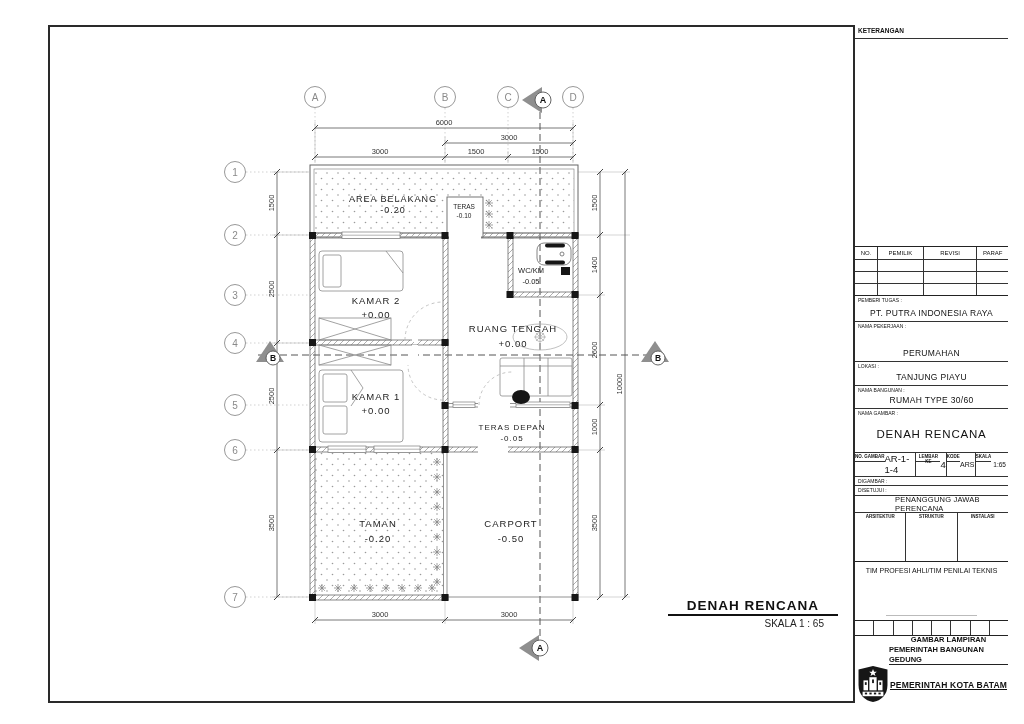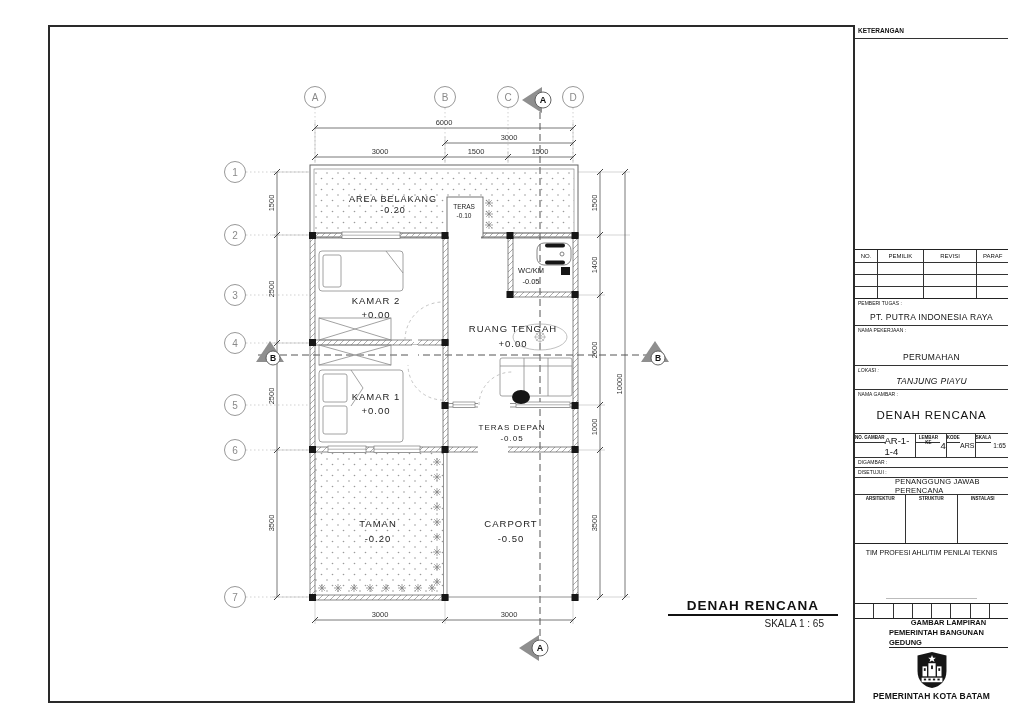--- a/index.html
+++ b/index.html
@@ -44,22 +44,22 @@
   .disc-cell .h{font-size:4.5px;font-weight:bold;text-align:center;padding-top:1px;height:7px;}
   .tim{height:54px;font-size:7px;text-align:center;padding-top:5px;
        border-bottom:none;position:relative;}
   .sigline{position:absolute;bottom:4px;left:20%;width:60%;border-top:1px solid #bbb;}
   .strip{display:flex;height:14px;border-top:1.5px solid #222;border-bottom:1.5px solid #222;}
   .strip>div{flex:1;border-right:1px solid #333;}
   .strip>div:last-child{border-right:none;}
   .lampiran{height:28px;display:flex;flex-direction:column;align-items:center;
             justify-content:center;font-size:7.5px;font-weight:bold;line-height:1.35;
             border-bottom:1.5px solid #222;margin-left:34px;}
-  .gov{flex:1;display:flex;flex-direction:column;align-items:center;
-       justify-content:center;border-bottom:none;}
+  .gov{flex:1;display:flex;flex-direction:row;align-items:center;
+       justify-content:center;border-bottom:none;text-decoration:underline;}
   .gov .name{font-size:8.5px;font-weight:bold;margin-top:2px;letter-spacing:0.2px;}
 
   
   #drawing-title{position:absolute;left:668px;top:598px;width:170px;}
   #drawing-title .t{font-size:13.5px;font-weight:bold;letter-spacing:1px;
                     text-align:center;border-bottom:2.5px solid #111;padding-bottom:1px;}
   #drawing-title .s{font-size:10px;color:#222;text-align:right;padding:2px 14px 0 0;}
 </style>
 </head>
 <body>
@@ -457,23 +457,27 @@
     </div>
 
     <div class="tb field" style="height:27px;">
       <div class="lbl">PEMBERI  TUGAS  :</div>
       <div class="val">PT. PUTRA INDONESIA RAYA</div>
     </div>
     <div class="tb field" style="height:40px;">
       <div class="lbl">NAMA  PEKERJAAN  :</div>
       <div class="val">PERUMAHAN</div>
     </div>
-    <div class="tb field" style="height:24px;font-style:italic;">
+    <div class="tb field" style="height:24px;">
       <div class="lbl">LOKASI  :</div>
       <div class="val">TANJUNG PIAYU</div>
+    </div>
+    <div class="tb field" style="height:24px;">
+      <div class="lbl">NAMA  BANGUNAN  :</div>
+      <div class="val">RUMAH TYPE 30/60</div>
     </div>
     <div class="tb field f-big" style="height:44px;">
       <div class="lbl">NAMA  GAMBAR  :</div>
       <div class="val">DENAH RENCANA</div>
     </div>
 
     <div class="info-row">
       <div class="info-cell" style="width:40%;">
         <div class="h">NO. GAMBAR</div>
         <div class="v" style="font-size:9.5px;">AR-1-1-4</div>

